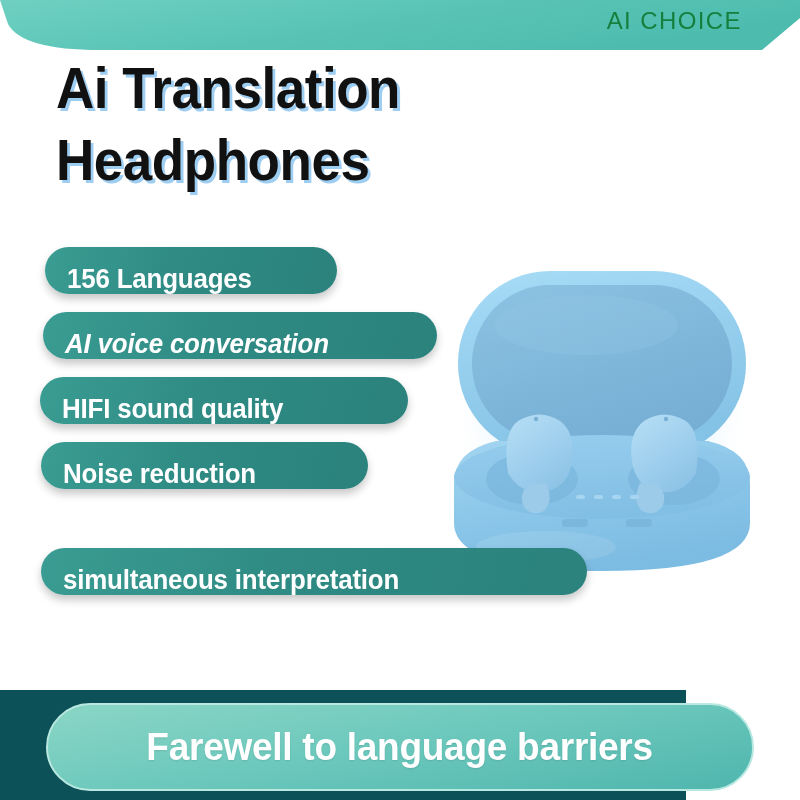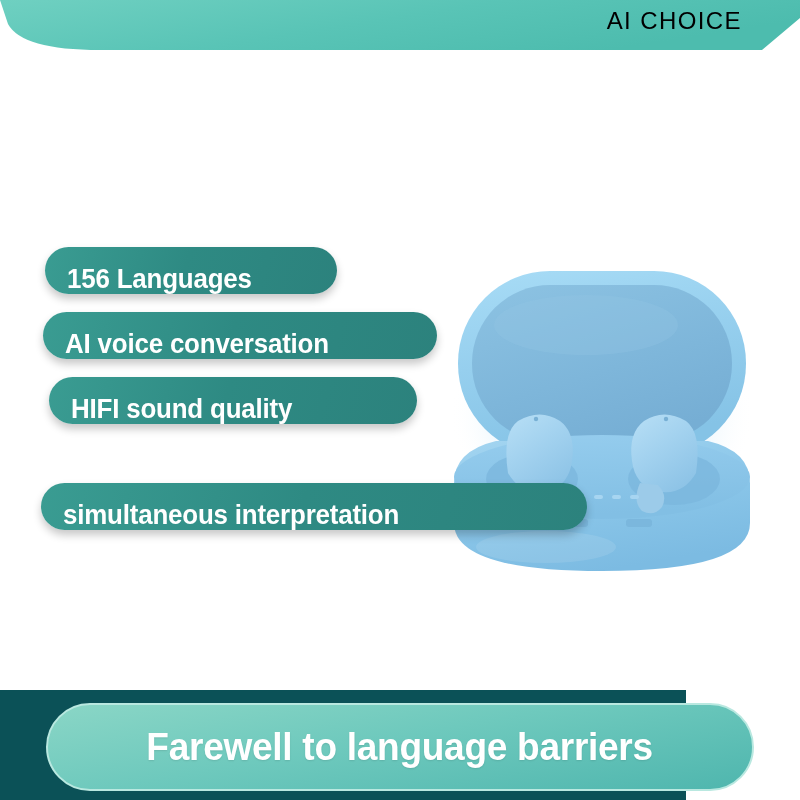--- a/index.html
+++ b/index.html
@@ -18,21 +18,21 @@
   }
 
   
   .top-banner {
     position:absolute; top:0; left:0;
     width:800px; height:52px;
   }
   .top-banner svg { display:block; width:800px; height:52px; }
   .banner-label {
     position:absolute; top:7px; right:58px;
-    color:#000000;
+    color:#15803d;
     font-size:24px;
     font-weight:400;
     letter-spacing:1.4px;
     line-height:28px;
     white-space:nowrap;
     text-align:center;
   }
 
   
   .title-block {
@@ -125,20 +125,24 @@
           <stop offset="0%" stop-color="#6fd0c1"></stop>
           <stop offset="55%" stop-color="#59c4b6"></stop>
           <stop offset="100%" stop-color="#4dbcae"></stop>
         </linearGradient>
       </defs>
       <path d="M 0,0 L 800,0 L 800,18 L 762,50 L 100,50 Q 22,50 8,24 L 0,0 Z" fill="url(#bannerGrad)"></path>
     </svg>
     <div class="banner-label">AI CHOICE</div>
   </div>
 
+  <div class="title-block">
+    <div class="title-line">Ai Translation</div>
+    <div class="title-line">Headphones</div>
+  </div>
 
   <div class="product">
     <svg viewBox="0 0 330 345" xmlns="http://www.w3.org/2000/svg" aria-hidden="true">
       <defs>
         <linearGradient id="lidOuter" x1="0" y1="0" x2="0.3" y2="1">
           <stop offset="0%" stop-color="#a8dcf6"></stop>
           <stop offset="50%" stop-color="#96cfee"></stop>
           <stop offset="100%" stop-color="#85c3e6"></stop>
         </linearGradient>
         <linearGradient id="lidInner" x1="0.1" y1="0" x2="0.6" y2="1">
@@ -207,32 +211,37 @@
 
   <div class="features">
 
     <div class="pill-row">
       <div class="pill" style="left:45px; width:292px;">
         <span class="pill-text">156 Languages</span>
       </div>
     </div>
 
     <div class="pill-row">
-      <div class="pill" style="left:43px; width:394px;">
+      <div class="pill" style="left:43px; width:394px;font-style:italic;">
         <span class="pill-text">AI voice conversation</span>
       </div>
     </div>
 
 
     <div class="pill-row">
-      <div class="pill" style="left:49px; width:368px;">
+      <div class="pill" style="left:40px; width:368px;">
         <span class="pill-text">HIFI sound quality</span>
       </div>
     </div>
 
+    <div class="pill-row">
+      <div class="pill" style="left:41px; width:327px;">
+        <span class="pill-text">Noise reduction</span>
+      </div>
+    </div>
 
     <div class="pill-row">
       <div class="pill" style="left:41px; width:546px;margin-top:41px;">
         <span class="pill-text">simultaneous interpretation</span>
       </div>
     </div>
 
   </div>
 
   <div class="bottom-band">

